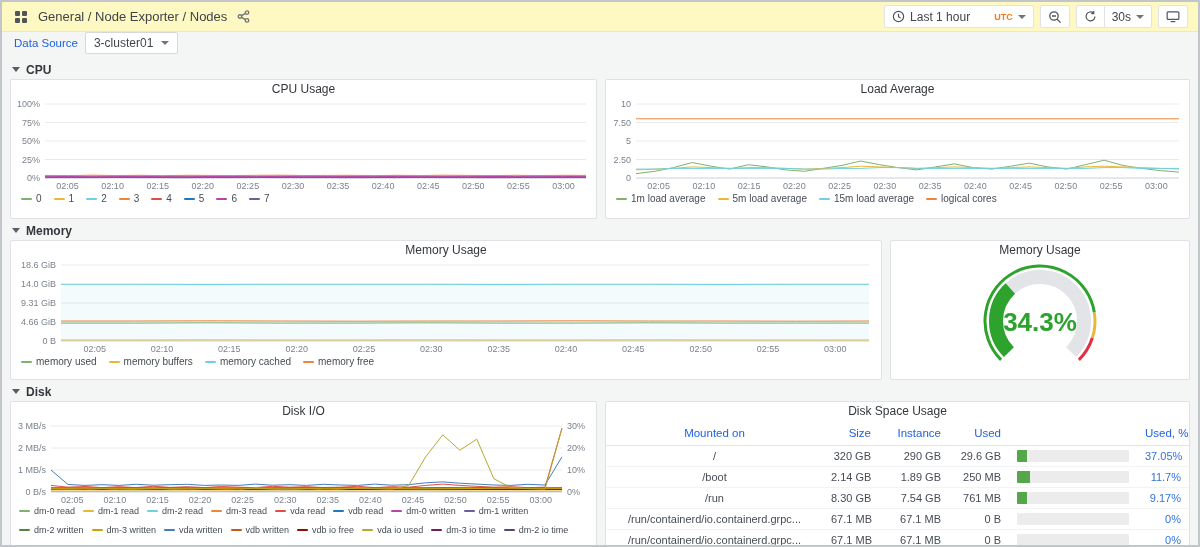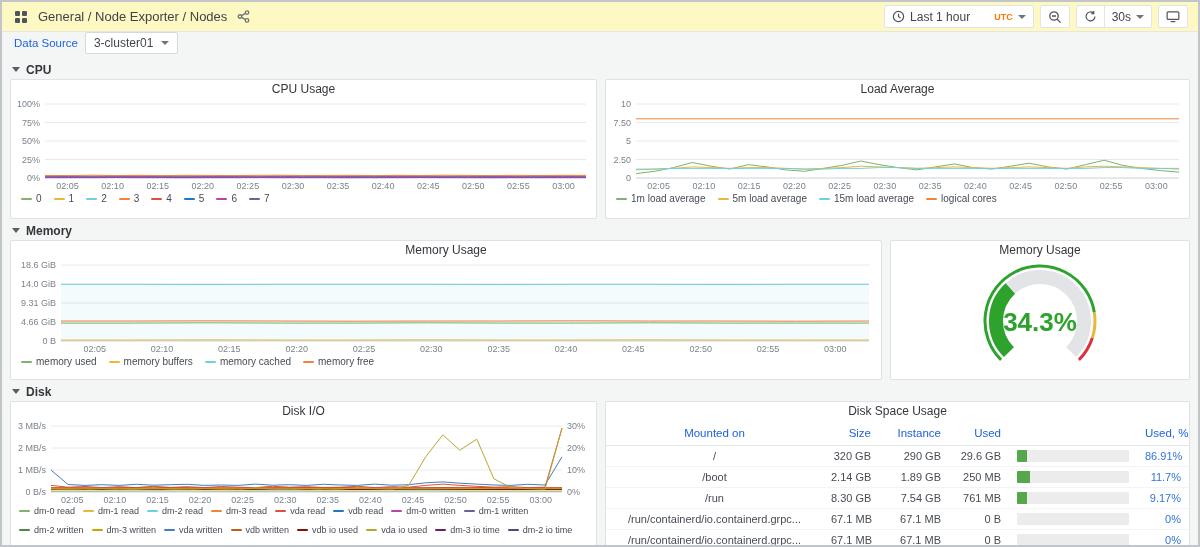--- a/index.html
+++ b/index.html
@@ -438,21 +438,21 @@
         <span class="legend-item">
           <span class="sw" style="background: rgb(68, 126, 188);"></span>
           <span>vda written</span>
         </span>
         <span class="legend-item">
           <span class="sw" style="background: rgb(193, 92, 23);"></span>
           <span>vdb written</span>
         </span>
         <span class="legend-item">
           <span class="sw" style="background: rgb(137, 15, 2);"></span>
-          <span>vdb io used</span>
+          <span>vdb io free</span>
         </span>
         <span class="legend-item">
           <span class="sw" style="background: rgb(184, 167, 46);"></span>
           <span>vda io used</span>
         </span>
         <span class="legend-item">
           <span class="sw" style="background: rgb(109, 31, 98);"></span>
           <span>dm-3 io time</span>
         </span>
         <span class="legend-item">
@@ -495,21 +495,21 @@
             <tr>
               <td class="left">/</td>
               <td>320 GB</td>
               <td>290 GB</td>
               <td>29.6 GB</td>
               <td>
                 <div class="track">
                   <div class="fill" style="width: 9.26%; background: rgb(86, 166, 75);"></div>
                 </div>
               </td>
-              <td class="pct">86.91%</td>
+              <td class="pct">37.05%</td>
             </tr>
             <tr>
               <td class="left">/boot</td>
               <td>2.14 GB</td>
               <td>1.89 GB</td>
               <td>250 MB</td>
               <td>
                 <div class="track">
                   <div class="fill" style="width: 11.7%; background: rgb(86, 166, 75);"></div>
                 </div>

